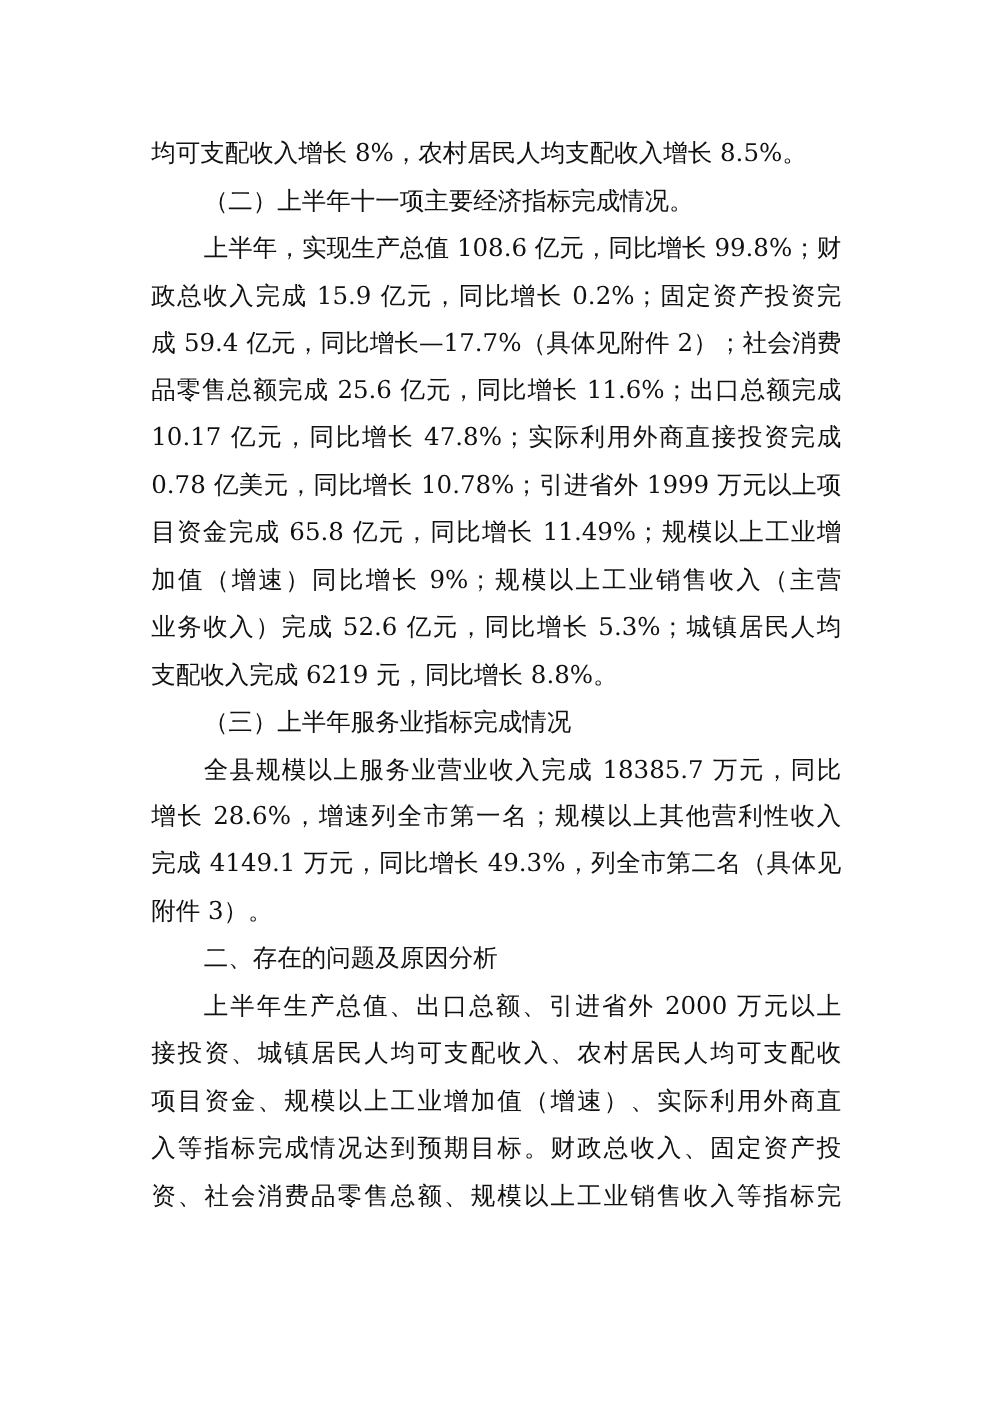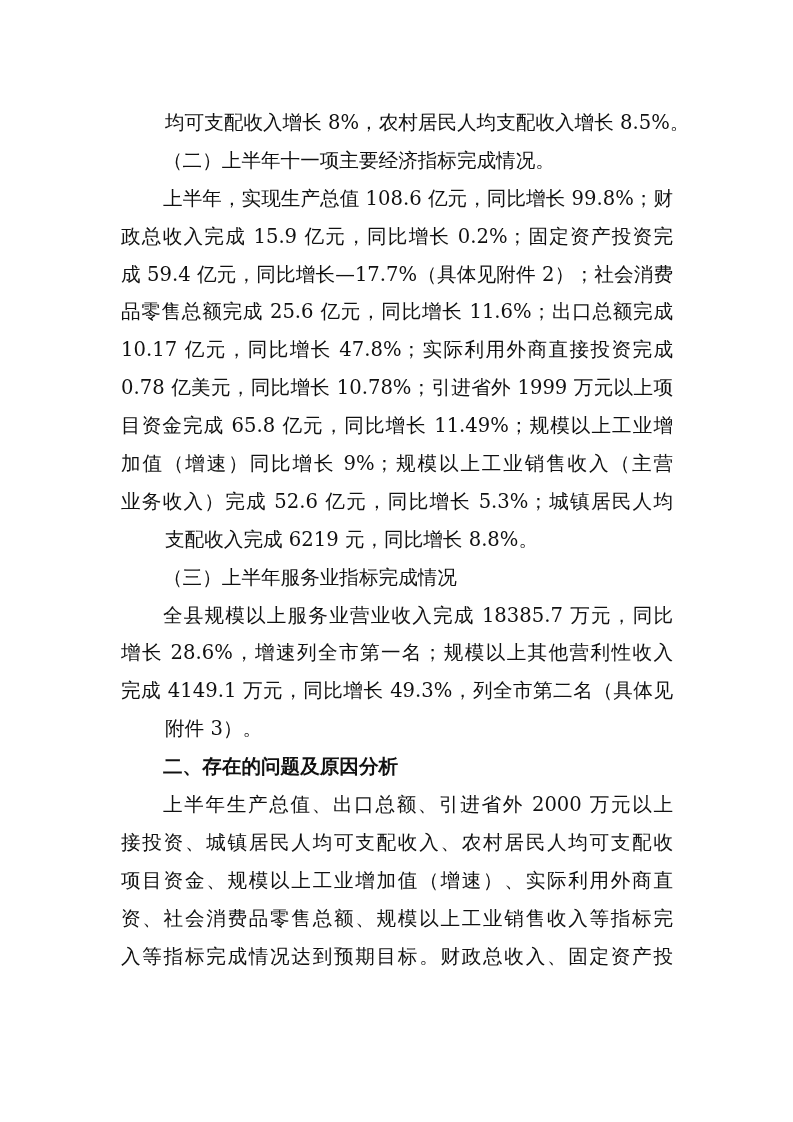--- a/index.html
+++ b/index.html
@@ -6,24 +6,24 @@
     body { width: 793px; height: 1122px; position: relative; overflow: hidden; }
     .page {
       position: absolute; left: 121px; top: 104px; width: 552px;
       font-family: "DejaVu Serif", "Liberation Serif", serif;
       font-size: 19.6px; color: #111; 
     }
     .line {
       height: 37.9px; line-height: 37.9px; white-space: nowrap;
       text-align: justify; text-align-last: justify; letter-spacing: 0;
     }
-    .line.last { text-align-last: left; margin-left: 44px; }
+    .line.last { text-align-last: left; }
     .indent { padding-left: 42px; }
     .h2 { padding-left: 42px; text-align-last: left; }
-    .h1 { padding-left: 42px; font-family: "DejaVu Sans", "Liberation Sans", sans-serif; font-weight: bold; text-align-last: left; }
+    .h1 { padding-left: 42px; font-family: "DejaVu Sans", "Liberation Sans", sans-serif; font-weight: normal; text-align-last: left; }
   </style>
 </head>
 <body>
 
 <div class="page">
   <div class="line last">均可支配收入增长 8%，农村居民人均支配收入增长 8.5%。</div>
   <div class="line h2">（二）上半年十一项主要经济指标完成情况。</div>
   <div class="line indent">上半年，实现生产总值 108.6 亿元，同比增长 99.8%；财</div>
   <div class="line">政总收入完成 15.9 亿元，同比增长 0.2%；固定资产投资完</div>
   <div class="line">成 59.4 亿元，同比增长—17.7%（具体见附件 2）；社会消费</div>
@@ -36,15 +36,15 @@
   <div class="line last">支配收入完成 6219 元，同比增长 8.8%。</div>
   <div class="line h2">（三）上半年服务业指标完成情况</div>
   <div class="line indent">全县规模以上服务业营业收入完成 18385.7 万元，同比</div>
   <div class="line">增长 28.6%，增速列全市第一名；规模以上其他营利性收入</div>
   <div class="line">完成 4149.1 万元，同比增长 49.3%，列全市第二名（具体见</div>
   <div class="line last">附件 3）。</div>
   <div class="line h1">二、存在的问题及原因分析</div>
   <div class="line indent">上半年生产总值、出口总额、引进省外 2000 万元以上</div>
   <div class="line">接投资、城镇居民人均可支配收入、农村居民人均可支配收</div>
   <div class="line">项目资金、规模以上工业增加值（增速）、实际利用外商直</div>
+  <div class="line">入等指标完成情况达到预期目标。财政总收入、固定资产投</div>
   <div class="line">资、社会消费品零售总额、规模以上工业销售收入等指标完</div>
-  <div class="line">入等指标完成情况达到预期目标。财政总收入、固定资产投</div>
 </div>
 
 </body></html>

